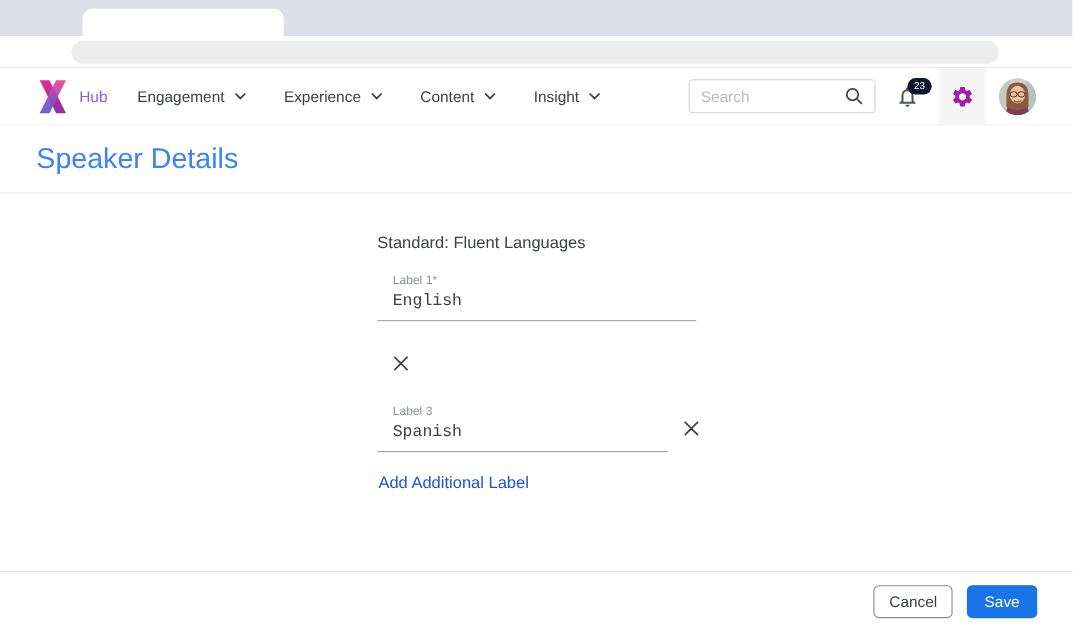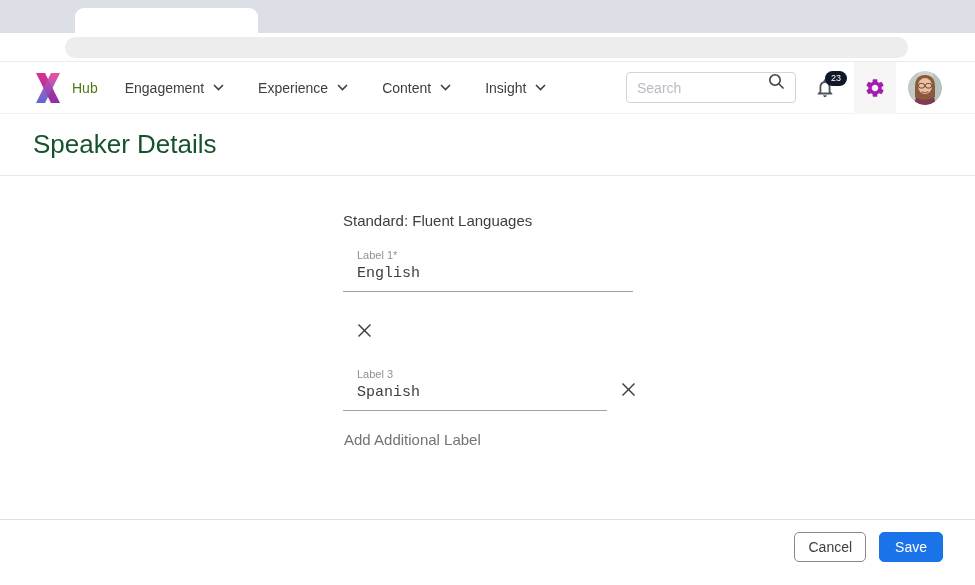--- a/index.html
+++ b/index.html
@@ -18,68 +18,68 @@
   .chrome-addr-row { height:29px; background:#fff; position:relative; border-bottom:1px solid #ececec; }
   .chrome-addr {
     position:absolute; left:65px; top:4px; width:843px; height:21px;
     background:#ededee; border-radius:11px;
   }
 
   
   .navbar { height:52px; display:flex; align-items:stretch; padding-left:33px; border-bottom:1px solid #f2f3f4; }
   .nav-left { display:flex; align-items:center; }
   .logo { width:30px; height:32px; margin-right:9px; }
-  .brand { font-size:14px; color:#4d7c0f; margin-right:27px; }
+  .brand { font-size:14px; color:#8b5cf6; margin-right:27px; }
   .nav-item {
     display:flex; align-items:center; gap:9px; font-size:14px; color:#3c4043;
     margin-right:34px; cursor:pointer; background:none; border:none;
     font-family:"Liberation Sans", sans-serif;
   }
   .nav-right { margin-left:auto; display:flex; align-items:center; }
   .searchbox {
     width:170px; height:31px; border:1px solid #d3d4d6; border-radius:4px;
-    display:flex; padding:0 10px; background:#fff;
+    display:flex; align-items:center; padding:0 10px; background:#fff;
   }
   .searchbox input {
     border:none; outline:none; flex:1; font-size:14px; color:#3c4043; min-width:0;
     font-family:"Liberation Sans", sans-serif;
   }
   .searchbox input::placeholder { color:#b7bcc2; }
   .icon-btn { background:none; border:none; cursor:pointer; display:flex; align-items:center; justify-content:center; }
   .bell-wrap { width:58px; height:52px; position:relative; }
   .badge {
     position:absolute; top:9px; left:29px; min-width:22px; height:15px;
     background:#0f172a; color:#fff; font-size:9px; line-height:15px;
     border-radius:8px; text-align:center; padding:0 4px;
   }
   .gear-wrap { width:42px; height:52px; background:#f5f5f6; }
   .avatar-btn { width:34px; height:34px; border-radius:50%; overflow:hidden; margin:0 33px 0 12px; padding:0; border:none; background:none; cursor:pointer; align-self:center; }
 
   
   .title-bar { height:62px; display:flex; align-items:center; padding:0 33px; border-bottom:1px solid #e7e8e9; }
-  .page-title { font-size:26px; font-weight:400; color:#14532d; }
+  .page-title { font-size:26px; font-weight:400; color:#3b82f6; }
 
   
   .content { padding:36px 0 0 343px; }
   .form-heading { font-size:15px; color:#3c4043; }
   .field-row { display:flex; align-items:center; margin-top:25px; }
   .field-row.first { margin-top:20px; }
   .field { position:relative; }
   .field.wide  { width:290px; }
   .field.short { width:264px; }
   .flabel { font-size:11px; color:#8d9298; padding-left:14px; display:block; }
   .fvalue {
     display:block; width:100%; font-size:15px; color:#3c4043;
     padding:4px 0 9px 14px; border:none; border-bottom:1px solid #9fa3a8;
     outline:none; background:transparent; font-family:Liberation Mono, monospace;
   }
   .remove-btn { margin-left:8px; width:26px; height:26px; }
   .add-link {
     display:inline-block; margin:20px 0 0 1px; background:none; border:none; cursor:pointer;
-    color:#737373; font-size:15px; font-weight:500; font-family:"Liberation Sans", sans-serif;
+    color:#1d4ed8; font-size:15px; font-weight:500; font-family:"Liberation Sans", sans-serif;
   }
 
   
   .footer {
     position:absolute; left:0; right:0; bottom:12px; height:54px; background:#fff;
     border-top:1px solid #e0e0e0; display:flex; align-items:center;
     justify-content:flex-end; gap:13px; padding-right:32px;
   }
   .btn { height:30px; border-radius:5px; font-size:14px; cursor:pointer; font-family:"Liberation Sans", sans-serif; }
   .btn-cancel { background:#fff; border:1px solid #85898e; color:#3c4043; padding:0 13px; }

